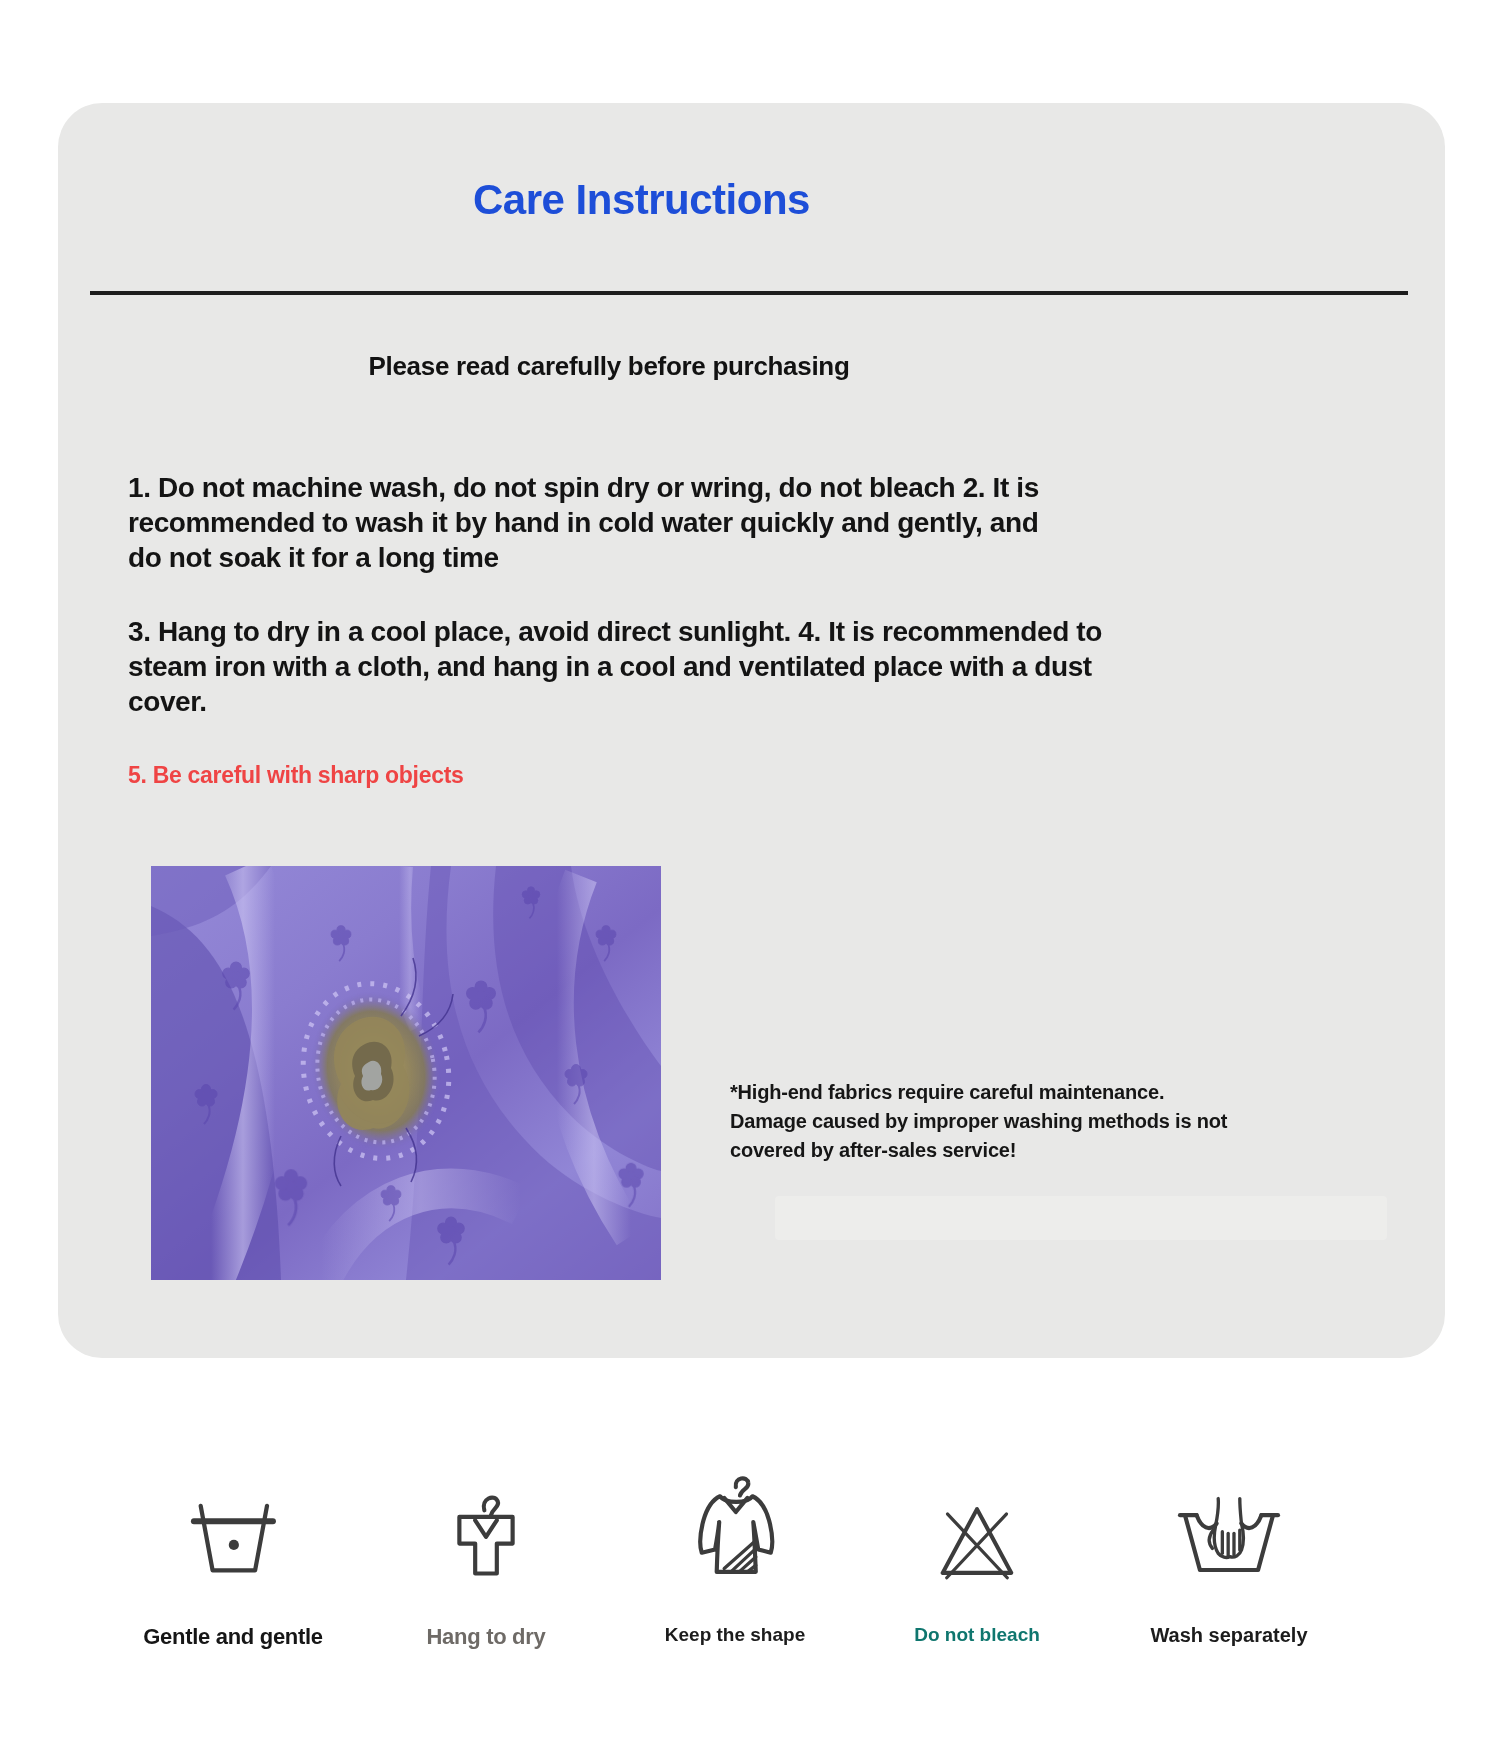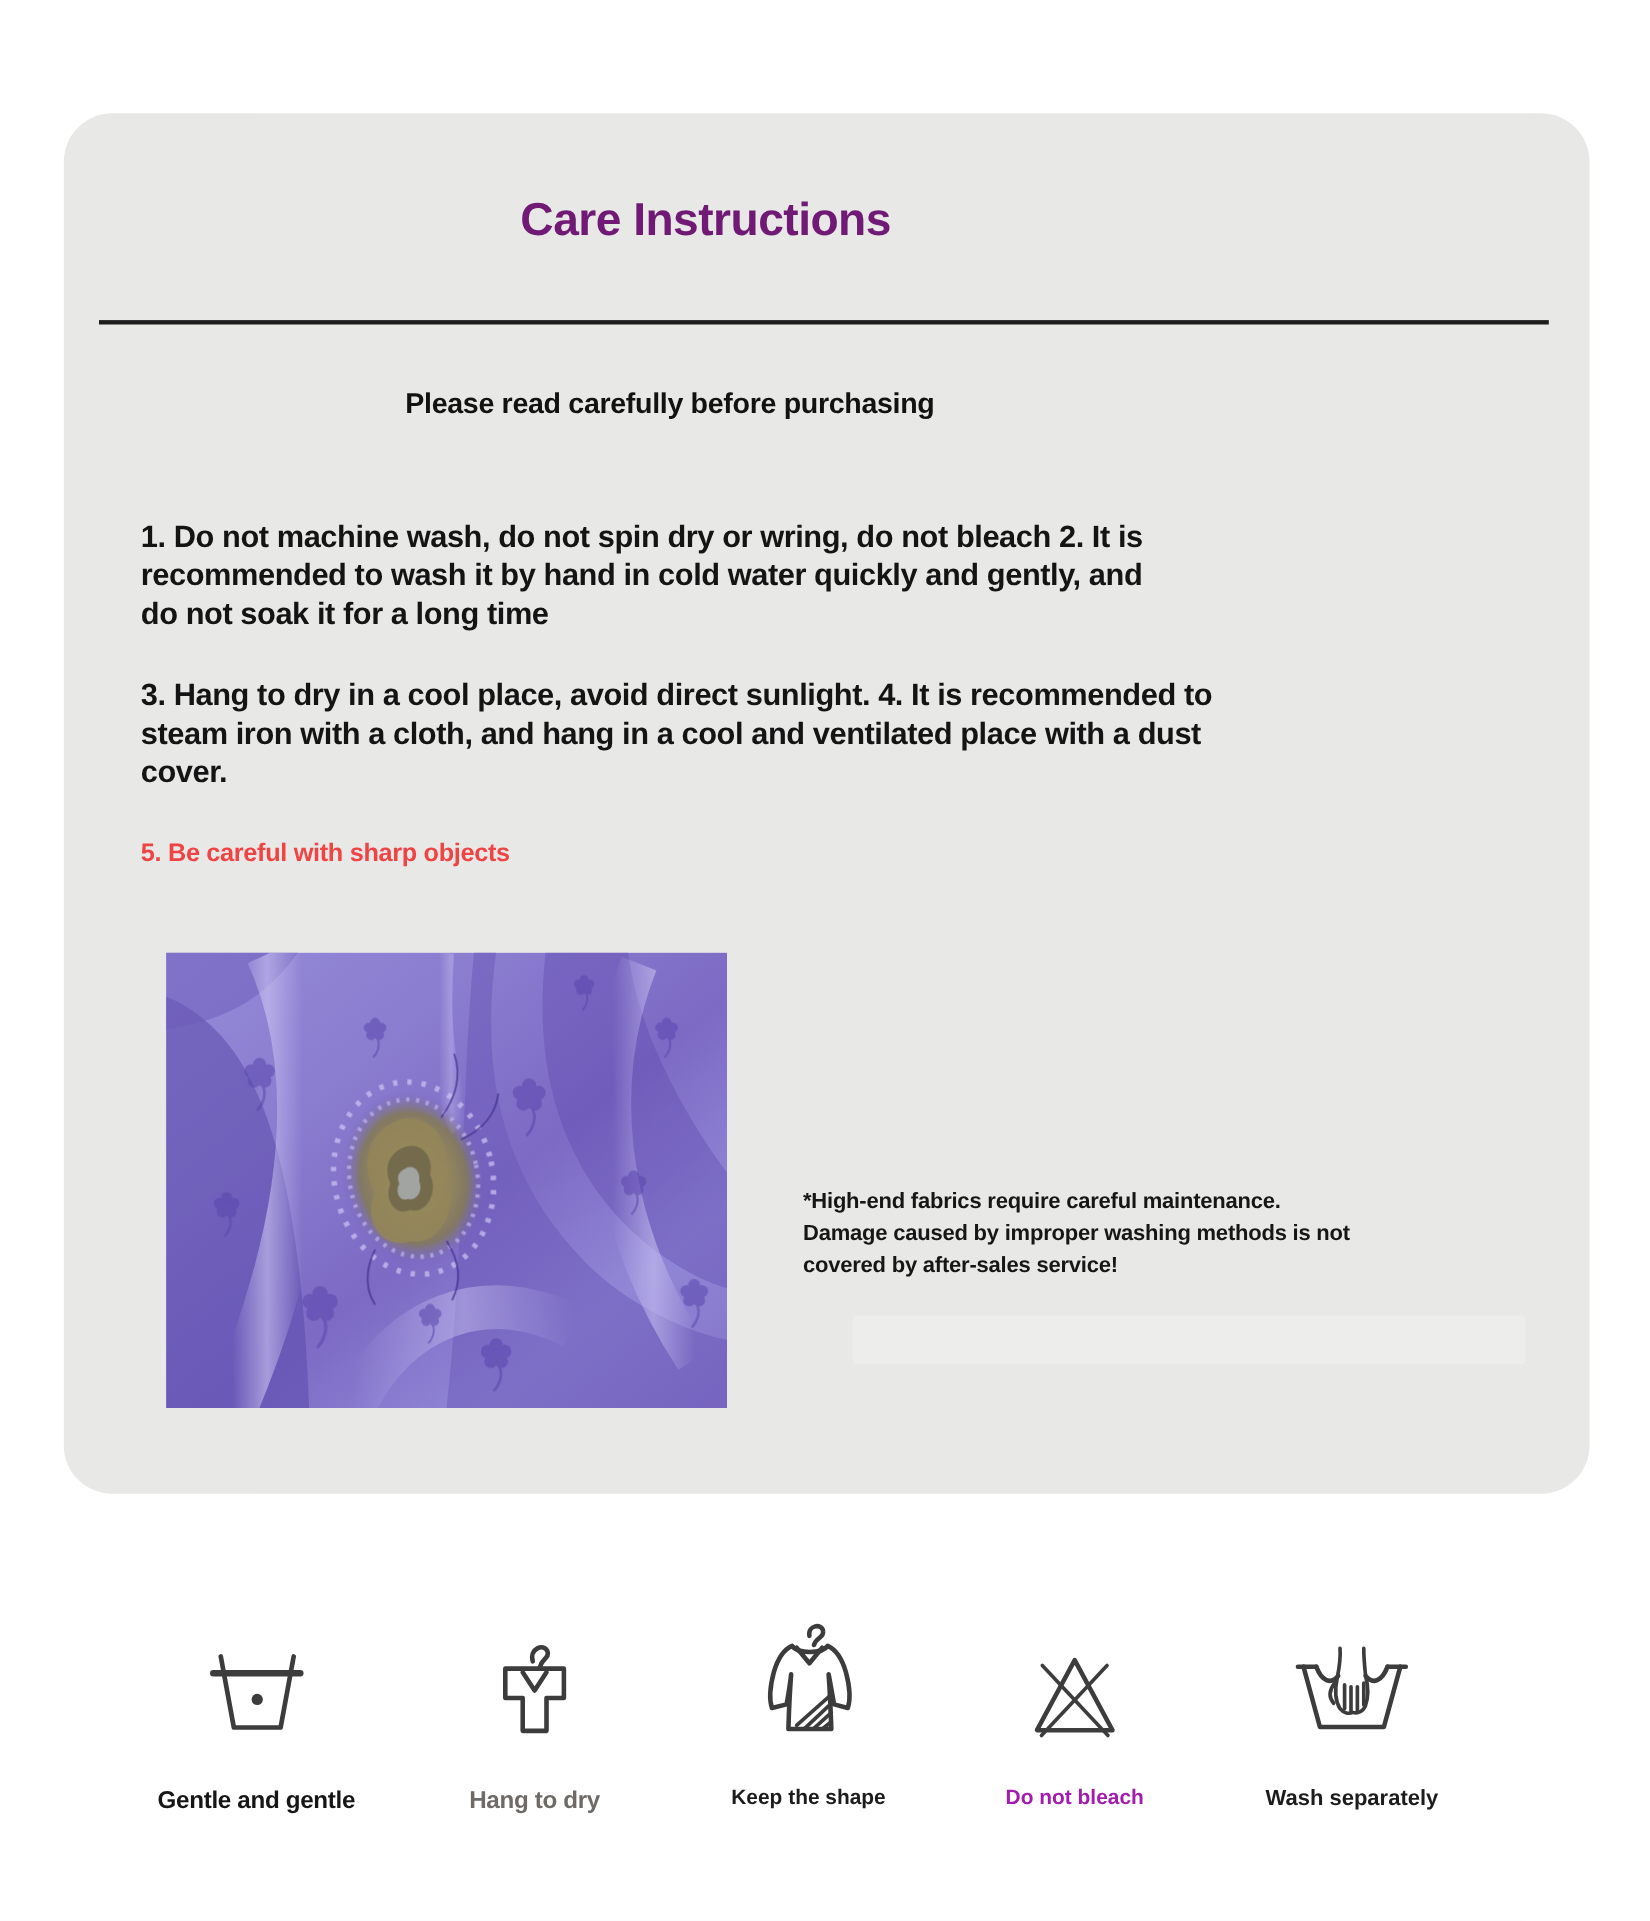--- a/index.html
+++ b/index.html
@@ -7,21 +7,21 @@
     position:relative;width:1500px;height:1746px;background:#ffffff;
     font-family:"Liberation Sans",sans-serif;color:#141414;overflow:hidden;
   }
   .card{
     position:absolute;left:58px;top:103px;width:1387px;height:1255px;
     background:#e8e8e7;border-radius:44px;
   }
   .abs{position:absolute;}
   .title{
     left:58px;top:176px;width:1167px;text-align:center;
-    font-size:42px;font-weight:bold;letter-spacing:-0.5px;color:#701a75;
+    font-size:42px;font-weight:bold;letter-spacing:-0.5px;color:#1d4ed8;
   }
   .divider{left:90px;top:291px;width:1318px;height:4px;background:#1d1d1d;}
   .subtitle{
     left:58px;top:351px;width:1102px;text-align:center;
     font-size:26px;font-weight:bold;letter-spacing:-0.3px;color:#121212;
   }
   .para{
     left:128px;width:1300px;font-size:28px;font-weight:bold;line-height:35px;
     letter-spacing:-0.4px;white-space:pre-line;color:#141414;
   }
@@ -47,21 +47,21 @@
     position:absolute;top:1466px;width:170px;height:190px;
     display:flex;flex-direction:column;align-items:center;
   }
   .icon-wrap{height:120px;display:flex;align-items:flex-end;justify-content:center;}
   .care-label{margin-top:38px;font-weight:bold;white-space:nowrap;}
   .cell-1{left:148px;} .cell-2{left:401px;} .cell-3{left:650px;}
   .cell-4{left:892px;} .cell-5{left:1144px;}
   .cell-1 .care-label{font-size:22px;color:#161616;letter-spacing:-0.3px;}
   .cell-2 .care-label{font-size:22px;color:#6e6a66;letter-spacing:-0.3px;}
   .cell-3 .care-label{font-size:19px;color:#1c1c1c;}
-  .cell-4 .care-label{font-size:19px;color:#a21caf;}
+  .cell-4 .care-label{font-size:19px;color:#0f766e;}
   .cell-5 .care-label{font-size:20px;color:#1c1c1c;}
   .icon{stroke:#3c3c3c;fill:none;stroke-width:5;stroke-linecap:round;stroke-linejoin:round;}
 </style>
 </head>
 <body>
 
 <div class="page">
 
   <div class="card"></div>
 

